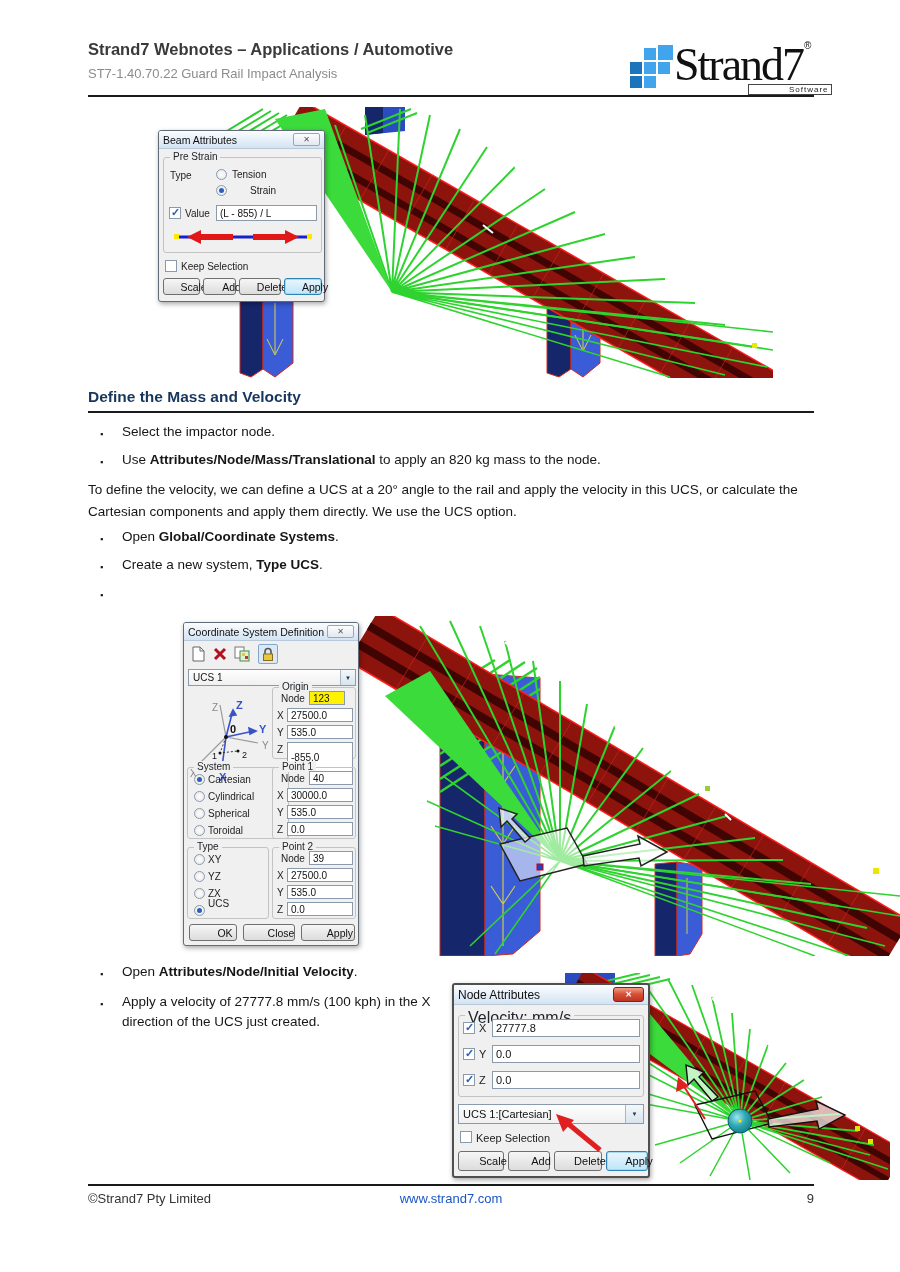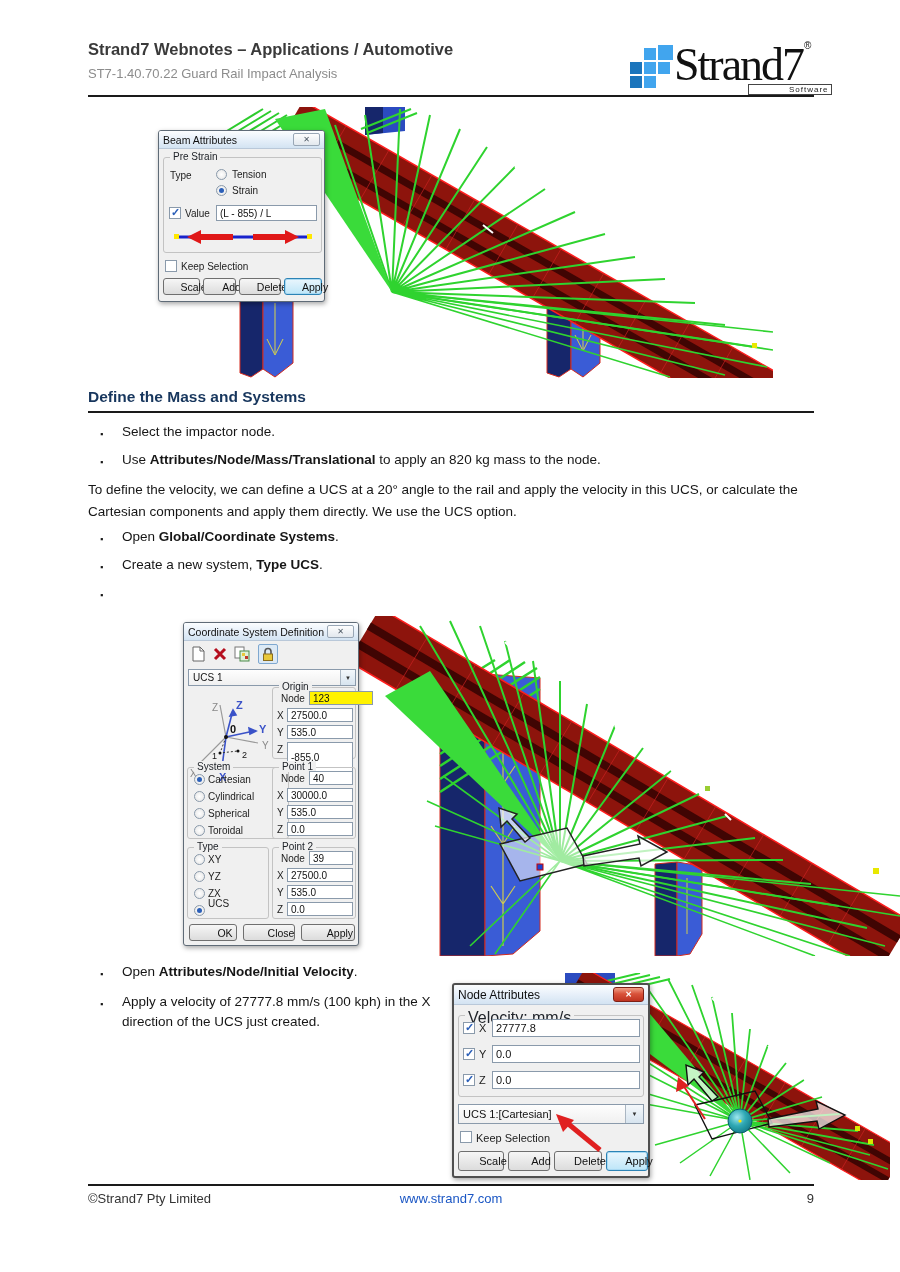--- a/index.html
+++ b/index.html
@@ -133,21 +133,21 @@
   <div class="dlg-title">
     <span>Beam Attributes</span>
     <div class="close-btn"></div>
   </div>
   <div class="grp" style="left:4px; top:26px; width:159px; height:96px;">
     <span class="grp-label">Pre Strain</span>
     <span class="lab" style="left:6px; top:12px;">Type</span>
     <div class="rd" style="left:52px; top:11px;"></div>
     <span class="lab" style="left:68px; top:11px;">Tension</span>
     <div class="rd sel" style="left:52px; top:27px;"></div>
-    <span class="lab" style="left:68px; top:27px;">Strain</span>
+    <span class="lab" style="left:86px; top:27px;">Strain</span>
     <div class="cb checked" style="left:5px; top:49px;"></div>
     <span class="lab" style="left:21px; top:50px;">Value</span>
     <input class="fld" style="left: 52px; top: 47px; width: 101px; height: 16px;" value="(L - 855) / L">
     <svg style="position:absolute; left:8px; top:70px;" width="142" height="18" viewBox="0 0 142 18">
       <line x1="5" y1="9" x2="137" y2="9" stroke="#1822cc" stroke-width="3"></line>
       <rect x="2" y="6" width="5" height="5" fill="#ffe800"></rect>
       <rect x="135" y="6" width="5" height="5" fill="#ffe800"></rect>
       <rect x="27" y="6" width="34" height="6" fill="#e01818"></rect>
       <polygon points="15,9 29,2 29,16" fill="#e01818"></polygon>
       <rect x="81" y="6" width="34" height="6" fill="#e01818"></rect>
@@ -155,21 +155,21 @@
     </svg>
   </div>
   <div class="cb" style="left:6px; top:129px;"></div>
   <span class="lab" style="left:22px; top:130px;">Keep Selection</span>
   <div class="btn" style="left:4px; top:147px; width:37px; height:17px;">Scale</div>
   <div class="btn" style="left:44px; top:147px; width:33px; height:17px;">Add</div>
   <div class="btn" style="left:80px; top:147px; width:42px; height:17px;">Delete</div>
   <div class="btn btn-default" style="left:125px; top:147px; width:38px; height:17px;">Apply</div>
 </div>
 
-<div class="abs sec-head">Define the Mass and Systems</div>
+<div class="abs sec-head">Define the Mass and Velocity</div>
 <div class="abs rule" style="top:411px;"></div>
 
 <div class="abs bullet" style="top:422px;">
   <span class="bmark"></span>
   <span><span>Select the impactor node.</span><b></b><span></span></span>
 </div>
 <div class="abs bullet" style="top:450px;">
   <span class="bmark"></span>
   <span><span>Use </span><b>Attributes/Node/Mass/Translational</b><span> to apply an 820 kg mass to the node.</span></span>
 </div>
@@ -292,21 +292,21 @@
       <circle cx="34" cy="62" r="1.5" fill="#111"></circle>
       <circle cx="52" cy="60" r="1.5" fill="#111"></circle>
     <text x="44" y="42" font-size="11" font-weight="bold" fill="#111">0</text>
     <text x="26" y="68" font-size="9" fill="#111">1</text>
     <text x="56" y="67" font-size="9" fill="#111">2</text>
   </svg>
 
   <div class="grp" style="left:88px; top:64px; width:84px; height:72px;">
     <span class="grp-label">Origin</span>
     <span class="lab" style="left:8px; top:5px;">Node</span>
-    <input class="fld hl" style="left: 36px; top: 3px; width: 64px; height: 14px;" value="123">
+    <input class="fld hl" style="left: 36px; top: 3px; width: 36px; height: 14px;" value="123">
     <span class="lab" style="left:4px; top:22px;">X</span>
     <input class="fld" style="left: 14px; top: 20px; width: 66px; height: 14px;" value="27500.0">
     <span class="lab" style="left:4px; top:39px;">Y</span>
     <input class="fld" style="left: 14px; top: 37px; width: 66px; height: 14px;" value="535.0">
     <span class="lab" style="left:4px; top:56px;">Z</span>
     <input class="fld" style="left: 14px; top: 54px; width: 66px; height: 30px;" value="-855.0">
   </div>
 
   <div class="grp" style="left:3px; top:144px; width:102px; height:72px;">
     <span class="grp-label">System</span>

